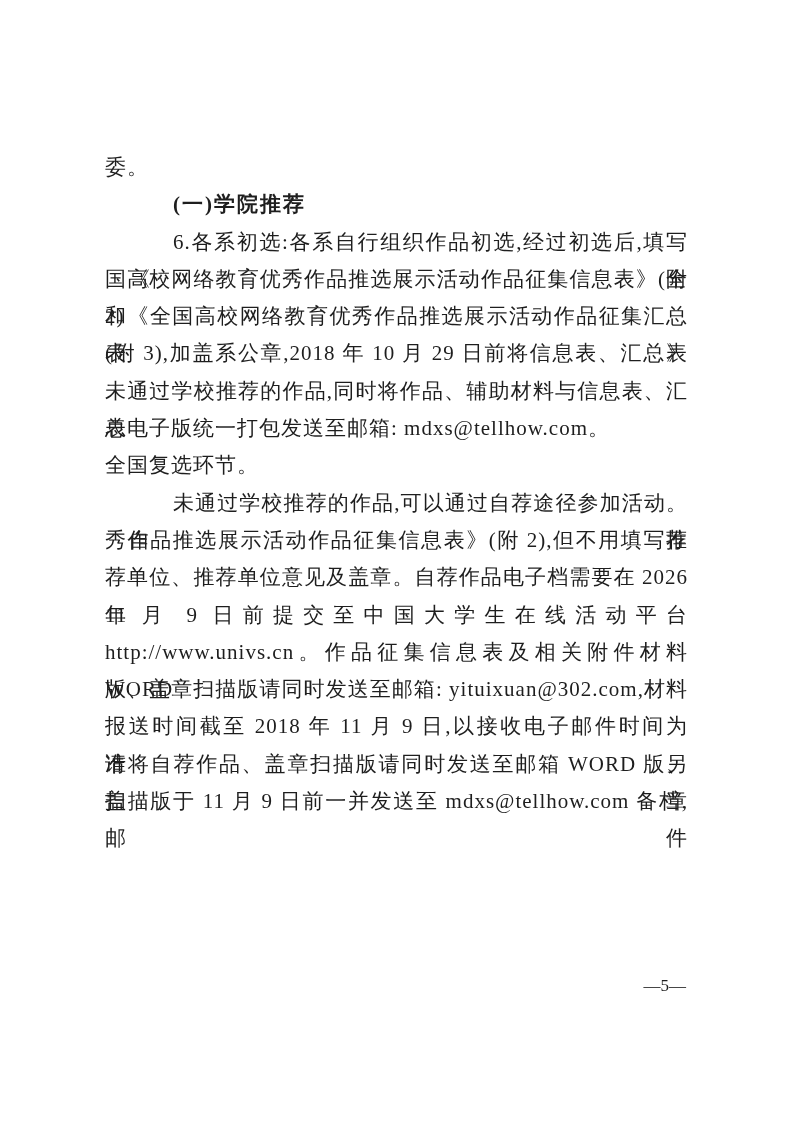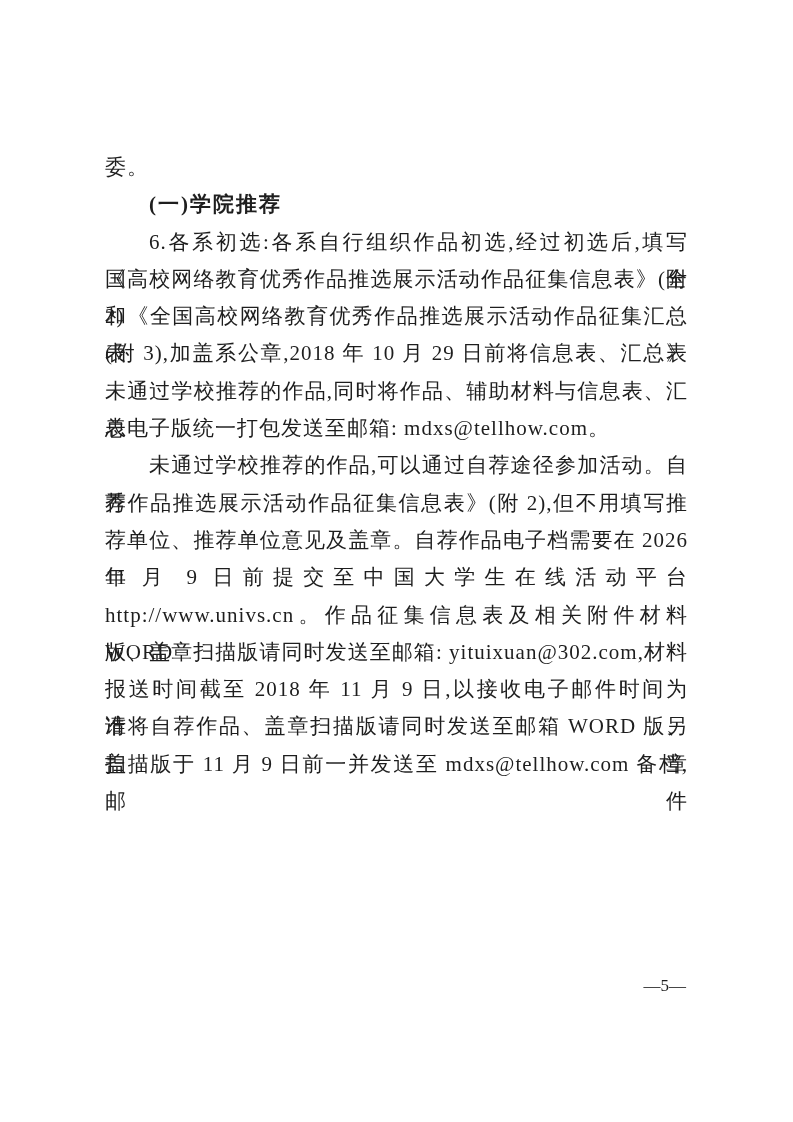--- a/index.html
+++ b/index.html
@@ -26,21 +26,21 @@
     letter-spacing: 1px;
     white-space: nowrap;
     overflow: visible;
   }
   .justify {
     white-space: normal;
     text-align: justify;
     text-align-last: justify;
     text-justify: inter-character;
   }
-  .indent { text-indent: 44px; }
+  .indent { text-indent: 44px; margin-left: 24px; }
   .heading {
     font-weight: bold;
     letter-spacing: 2px;
   }
   .page-number {
     position: absolute;
     right: 107px;
     top: 976px;
     font-size: 17px;
     line-height: 20px;
@@ -58,20 +58,21 @@
 
     <div class="line heading indent">(一)学院推荐</div>
 
     <div class="line justify indent">6.各系初选:各系自行组织作品初选,经过初选后,填写《全</div>
     <div class="line justify">国高校网络教育优秀作品推选展示活动作品征集信息表》(附 2)</div>
     <div class="line justify">和《全国高校网络教育优秀作品推选展示活动作品征集汇总表》</div>
     <div class="line justify">(附 3),加盖系公章,2018 年 10 月 29 日前将信息表、汇总表</div>
     <div class="line justify">未通过学校推荐的作品,同时将作品、辅助材料与信息表、汇总</div>
     <div class="line">表电子版统一打包发送至邮箱: mdxs@tellhow.com。</div>
 
+    <div class="line">全国复选环节。</div>
 
 
     <div class="line justify indent">未通过学校推荐的作品,可以通过自荐途径参加活动。自荐</div>
     <div class="line justify">秀作品推选展示活动作品征集信息表》(附 2),但不用填写推</div>
     <div class="line justify">荐单位、推荐单位意见及盖章。自荐作品电子档需要在 2026 年</div>
     <div class="line justify">11 月 9 日前提交至中国大学生在线活动平台</div>
     <div class="line justify">http://www.univs.cn。作品征集信息表及相关附件材料 WORD</div>
     <div class="line justify">版、盖章扫描版请同时发送至邮箱: yituixuan@302.com,材料</div>
     <div class="line justify">报送时间截至 2018 年 11 月 9 日,以接收电子邮件时间为准。另</div>
     <div class="line justify">请将自荐作品、盖章扫描版请同时发送至邮箱 WORD 版、盖章</div>

